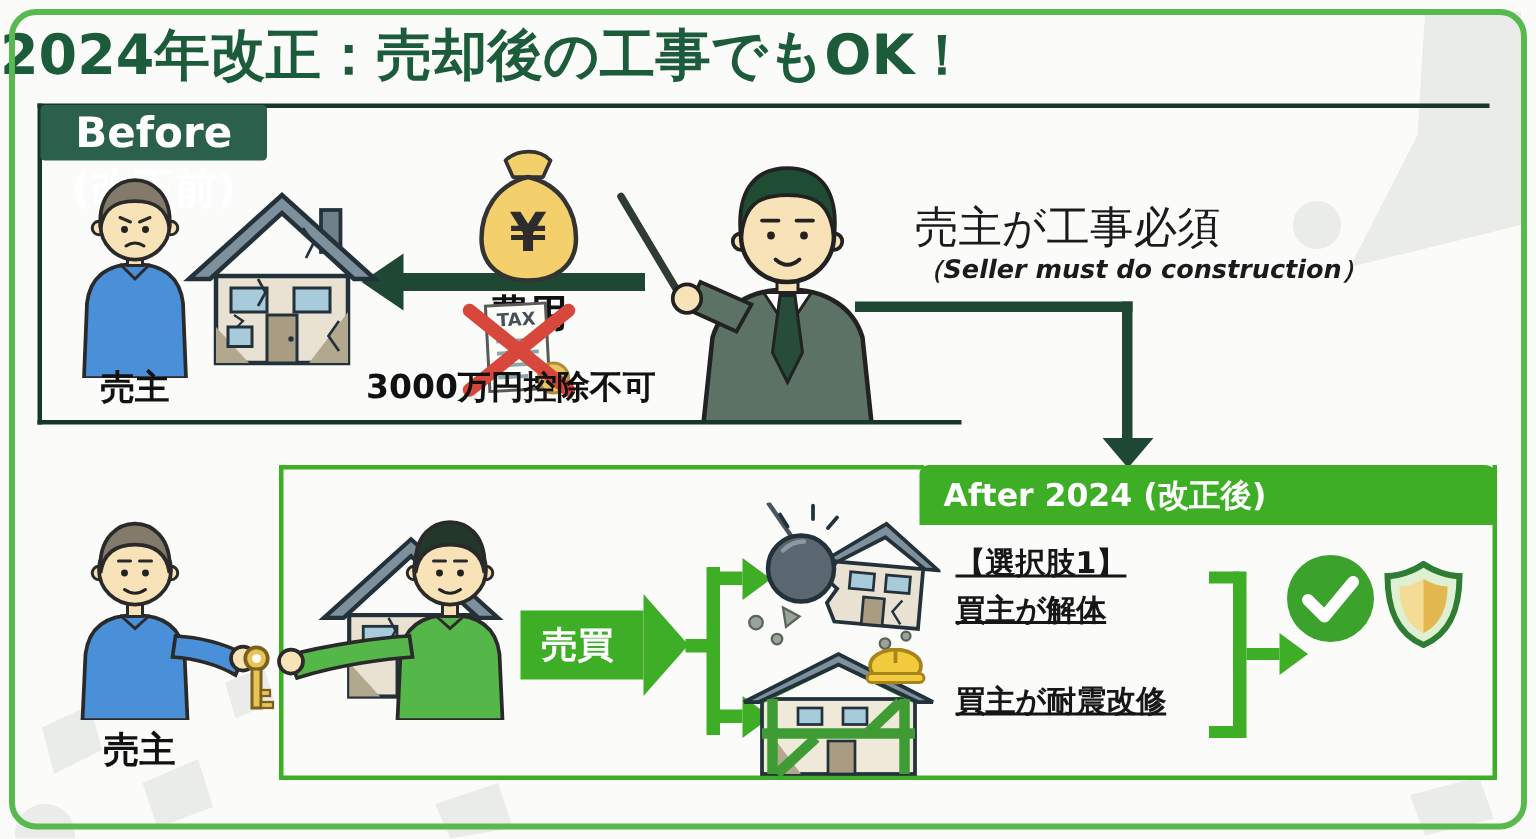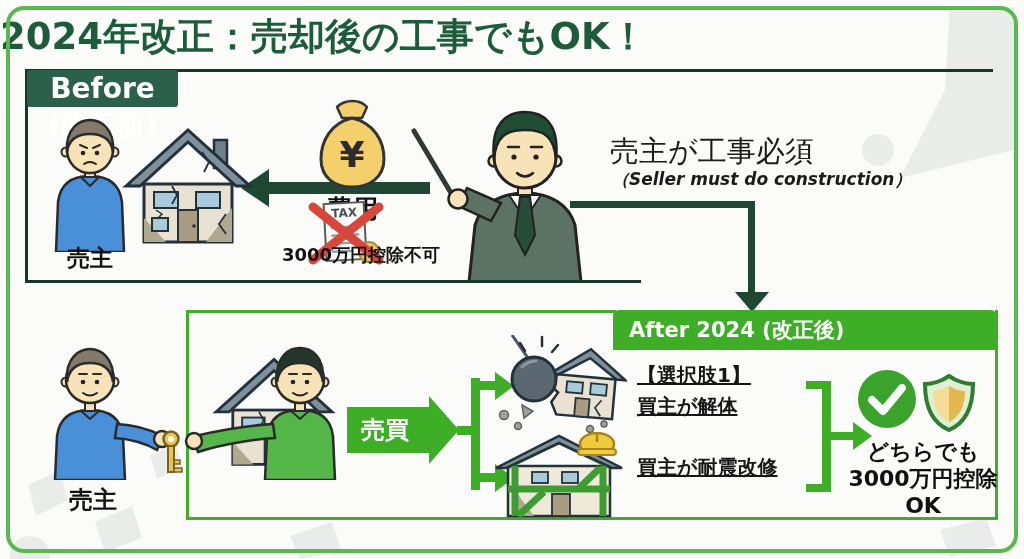--- a/index.html
+++ b/index.html
@@ -10,21 +10,21 @@
   .deco{position:absolute;left:0;top:0;width:1024px;height:559px;z-index:0;}
   .title{left:0;top:12px;width:1024px;text-align:left;font-size:37px;font-weight:bold;color:#1d5c3a;z-index:3;}
   .dkline{background:#17372a;z-index:2;}
   .gline{background:#3fae27;z-index:2;}
   .before-label{left:27px;top:70px;width:151px;height:37px;background:#2b604a;color:#fff;font-size:28px;font-weight:bold;line-height:37px;text-align:center;border-radius:3px;z-index:3;}
   .after-label{left:613px;top:310px;width:385px;height:40px;background:#3fae27;color:#fff;font-size:21px;font-weight:bold;line-height:40px;padding-left:16px;box-sizing:border-box;border-radius:6px 8px 0 0;z-index:3;}
   .person-label{font-size:23px;font-weight:bold;color:#111;text-align:center;z-index:3;}
   .jp-big{font-size:29px;font-weight:normal;color:#1b1b1b;z-index:3;white-space:nowrap;}
   .jp-sub{font-size:17px;font-weight:bold;color:#1b1b1b;z-index:3;white-space:nowrap;font-style:italic;}
   .cost-label{left:300px;top:192px;width:105px;text-align:center;font-size:26px;font-weight:bold;color:#111;z-index:4;}
-  .nodeduct{left:244px;top:243px;width:196px;text-align:right;font-size:18px;font-weight:bold;color:#111;z-index:4;white-space:nowrap;}
+  .nodeduct{left:244px;top:243px;width:196px;text-align:left;font-size:22px;font-weight:bold;color:#111;z-index:4;white-space:nowrap;}
   .opt{z-index:3;font-size:20px;font-weight:bold;color:#161616;line-height:31px;white-space:nowrap;text-decoration:underline;}
   .baibai{left:347px;top:407px;width:82px;height:46px;background:#3fae27;z-index:2;}
   .baibai-txt{left:344px;top:407px;width:82px;height:46px;color:#fff;font-size:24px;font-weight:bold;line-height:46px;text-align:center;z-index:3;}
   .baibai-head{left:429px;top:396px;width:0;height:0;border-left:30px solid #3fae27;border-top:34px solid transparent;border-bottom:34px solid transparent;z-index:2;}
   .tri-right-g{width:0;height:0;border-left:19px solid #3fae27;border-top:14px solid transparent;border-bottom:14px solid transparent;z-index:2;}
   .tri-left-dk{left:241px;top:169px;width:0;height:0;border-right:28px solid #1e4734;border-top:19px solid transparent;border-bottom:19px solid transparent;z-index:2;}
   .tri-down-dk{left:735px;top:292px;width:0;height:0;border-top:20px solid #1e4734;border-left:17px solid transparent;border-right:17px solid transparent;z-index:2;}
   .result{left:848px;top:438px;width:150px;text-align:center;font-size:22px;font-weight:bold;color:#101010;line-height:27px;z-index:3;}
   svg{display:block;} .z3{z-index:3;} .z4{z-index:4;}
 </style>
@@ -269,19 +269,14 @@
 
   <svg class="abs z3" style="left:856px;top:368px;" width="62" height="62" viewBox="0 0 62 62">
     <circle cx="31" cy="31" r="29" fill="#3ba32c"></circle>
     <polyline points="16,32 27,43 46,20" fill="none" stroke="#ffffff" stroke-width="8" stroke-linecap="round" stroke-linejoin="round"></polyline>
   </svg>
   <svg class="abs z3" style="left:922px;top:374px;" width="54" height="58" viewBox="0 0 54 58">
     <path d="M27 2 C34 7 44 10 51 10 C51 30 46 48 27 56 C8 48 3 30 3 10 C10 10 20 7 27 2 Z" fill="#dff0d2" stroke="#2e7d32" stroke-width="4"></path>
     <path d="M27 12 C32 15 38 17 43 17 C43 30 39 42 27 48 C15 42 11 30 11 17 C16 17 22 15 27 12 Z" fill="#f4dc96"></path>
     <path d="M27 12 C32 15 38 17 43 17 C43 30 39 42 27 48 Z" fill="#e3b84f"></path>
   </svg>
-  <div class="abs result">
-    <div>どちらでも</div>
-    <div>3000万円控除</div>
-    <div>OK</div>
-  </div>
 
 </div>
 
 </body></html>

